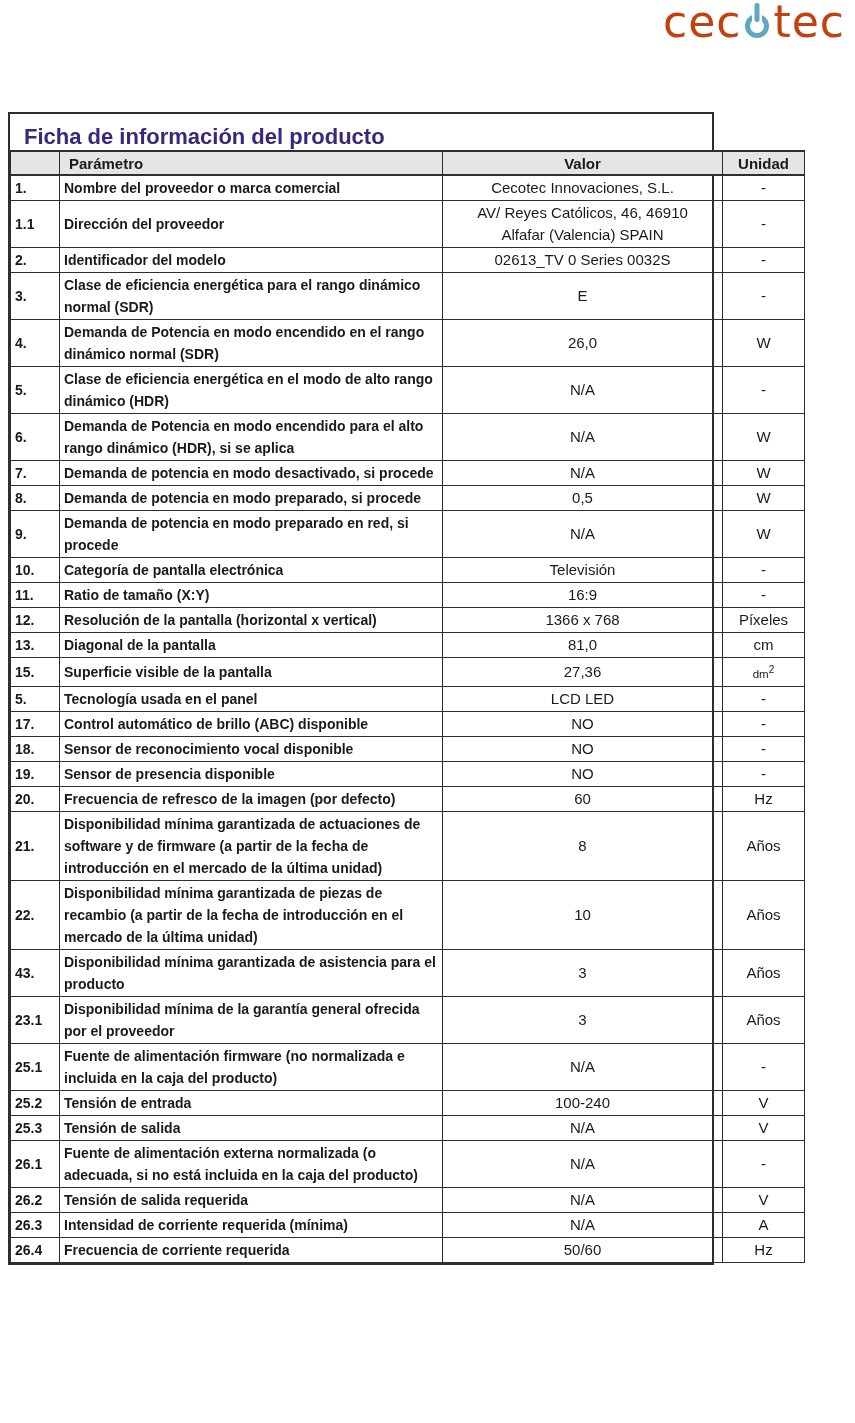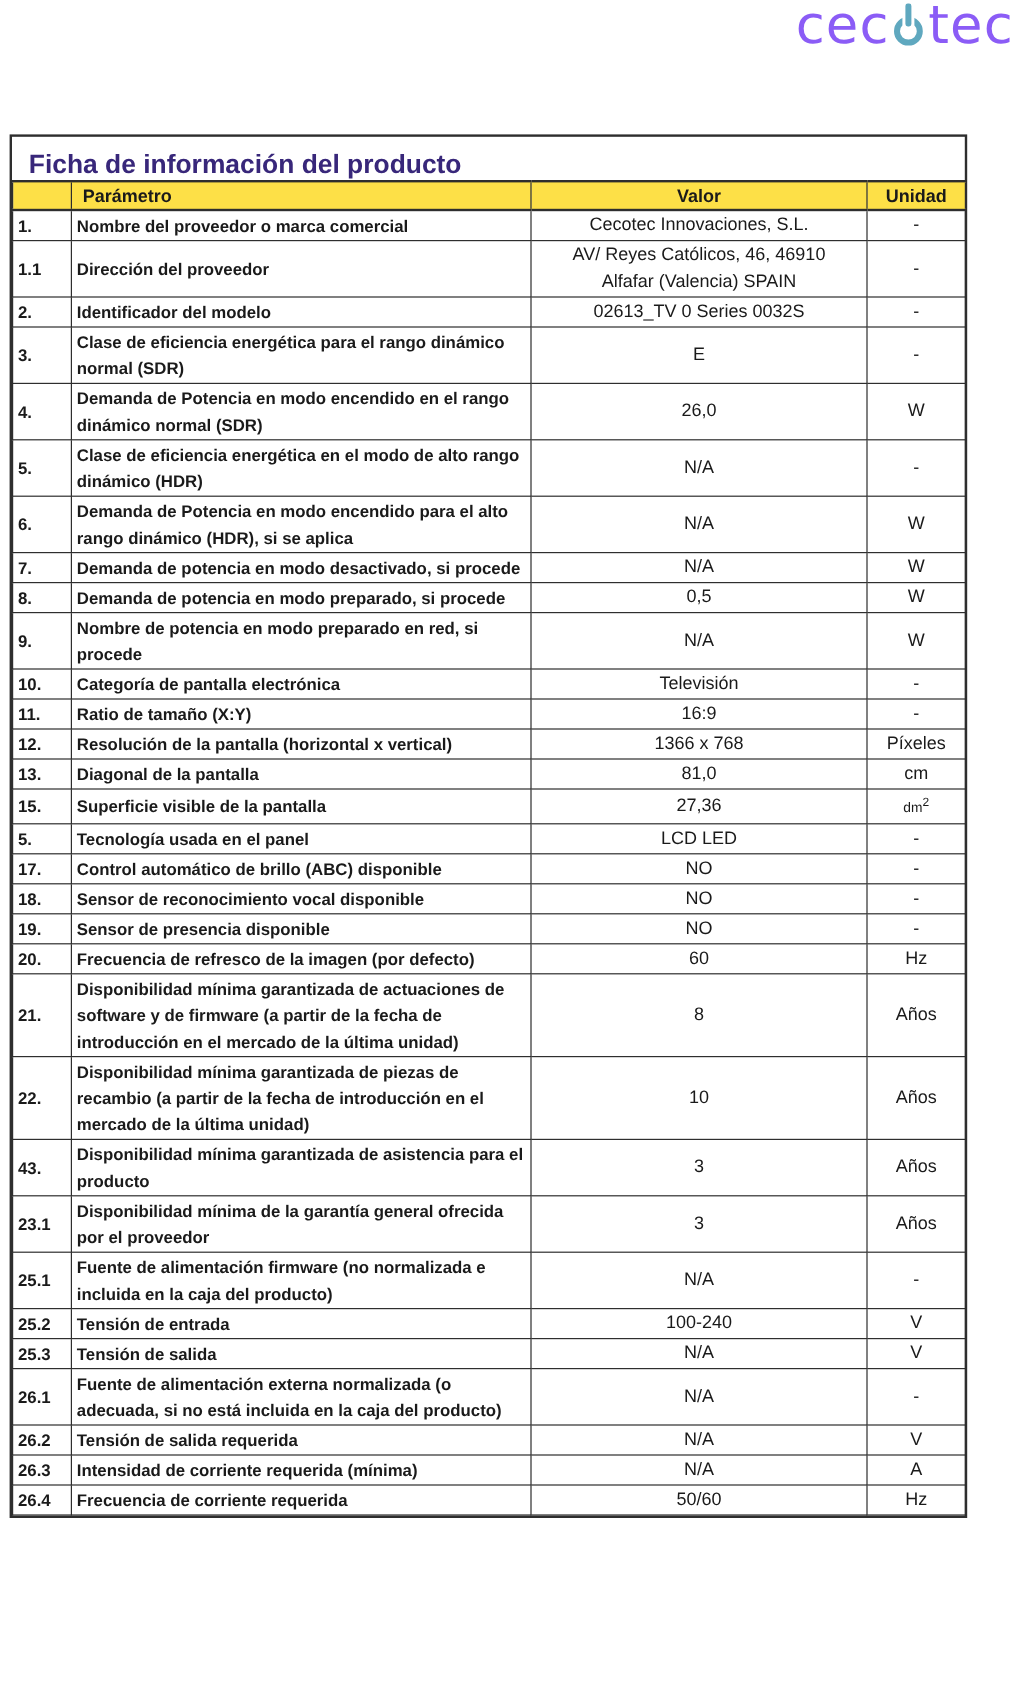--- a/index.html
+++ b/index.html
@@ -12,21 +12,21 @@
     position: relative;
     overflow: hidden;
   }
 
   
   .logo {
     position: absolute;
     top: 4px; right: 10px;
     display: flex;
     align-items: flex-end;
-    color: #8b5cf6;
+    color: #c2410c;
     font-family: "DejaVu Sans", sans-serif;
     font-size: 44px;
     font-weight: 400;
     letter-spacing: 1px;
     line-height: 0.82;
     user-select: none;
   }
   .logo .txt { display: inline-block; }
   .power-o {
     display: inline-block;
@@ -52,21 +52,21 @@
     transform: translateX(-50%);
     width: 5px; height: 19px;
     background: #5fa8bf;
     border-radius: 2px;
   }
 
   
   .sheet {
     position: absolute;
     left: 8px; top: 112px;
-    width: 798px;
+    width: 706px;
     border: 2px solid #2e2e2e;
     background: #ffffff;
   }
   .sheet-title {
     margin: 0;
     padding: 10px 14px 0 14px;
     font-size: 22px;
     font-weight: bold;
     color: #38277a;
   }
@@ -83,21 +83,21 @@
     width: 100%;
     border-collapse: collapse;
     table-layout: fixed;
   }
   table.params th, table.params td {
     border: 1px solid #2e2e2e;
     vertical-align: middle;
     padding: 1px 4px;
   }
   table.params thead th {
-    background: #fde047;
+    background: #e5e5e5;
     font-size: 15px;
     font-weight: bold;
     text-align: left;
     height: 24px;
     padding-left: 9px;
     border-top: 2px solid #2e2e2e;
     border-bottom: 2px solid #2e2e2e;
   }
   table.params thead th.h-value,
   table.params thead th.h-unit { text-align: center; padding-left: 4px; }
@@ -212,21 +212,21 @@
           <td class="c-unit">W</td>
         </tr>
         <tr>
           <td class="c-num">8.</td>
           <td class="c-param">Demanda de potencia en modo preparado, si procede</td>
           <td class="c-value">0,5</td>
           <td class="c-unit">W</td>
         </tr>
         <tr>
           <td class="c-num">9.</td>
-          <td class="c-param">Nombre de potencia en modo preparado en red, si procede</td>
+          <td class="c-param">Demanda de potencia en modo preparado en red, si procede</td>
           <td class="c-value">N/A</td>
           <td class="c-unit">W</td>
         </tr>
         <tr>
           <td class="c-num">10.</td>
           <td class="c-param">Categoría de pantalla electrónica</td>
           <td class="c-value">Televisión</td>
           <td class="c-unit">-</td>
         </tr>
         <tr>

